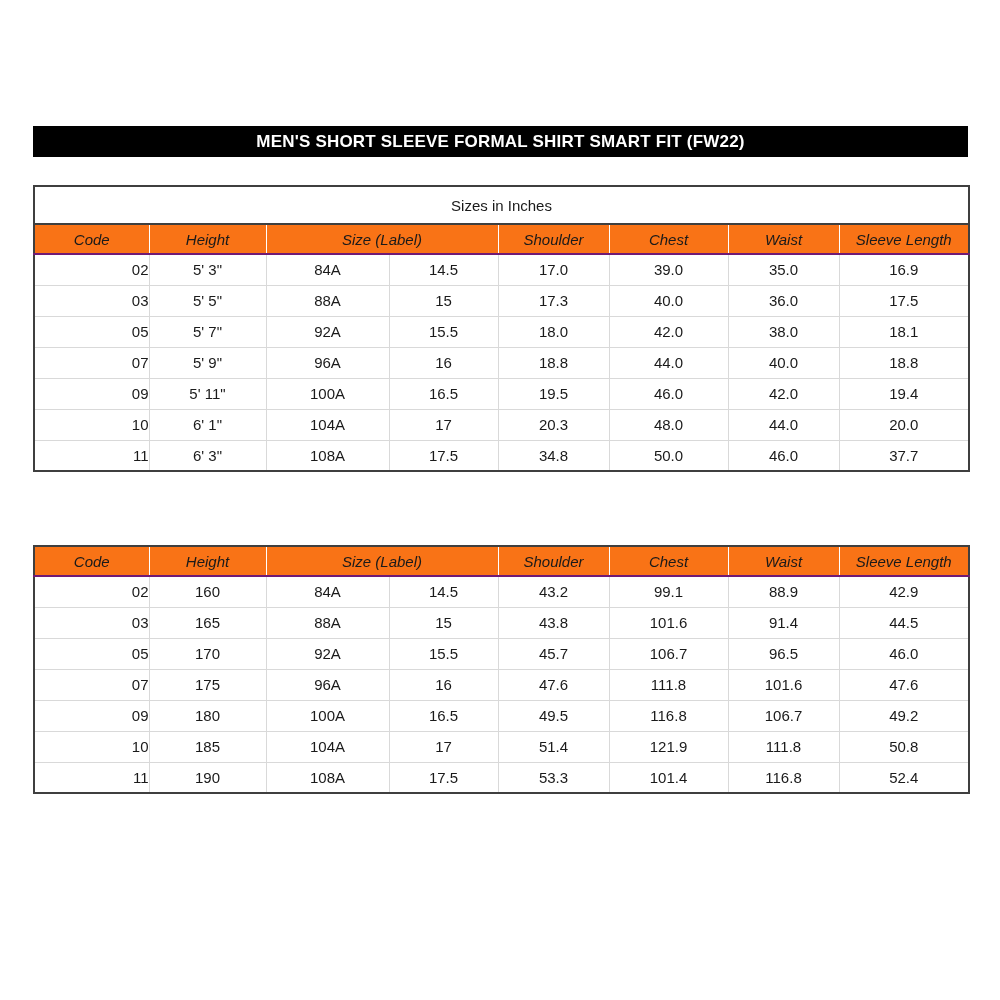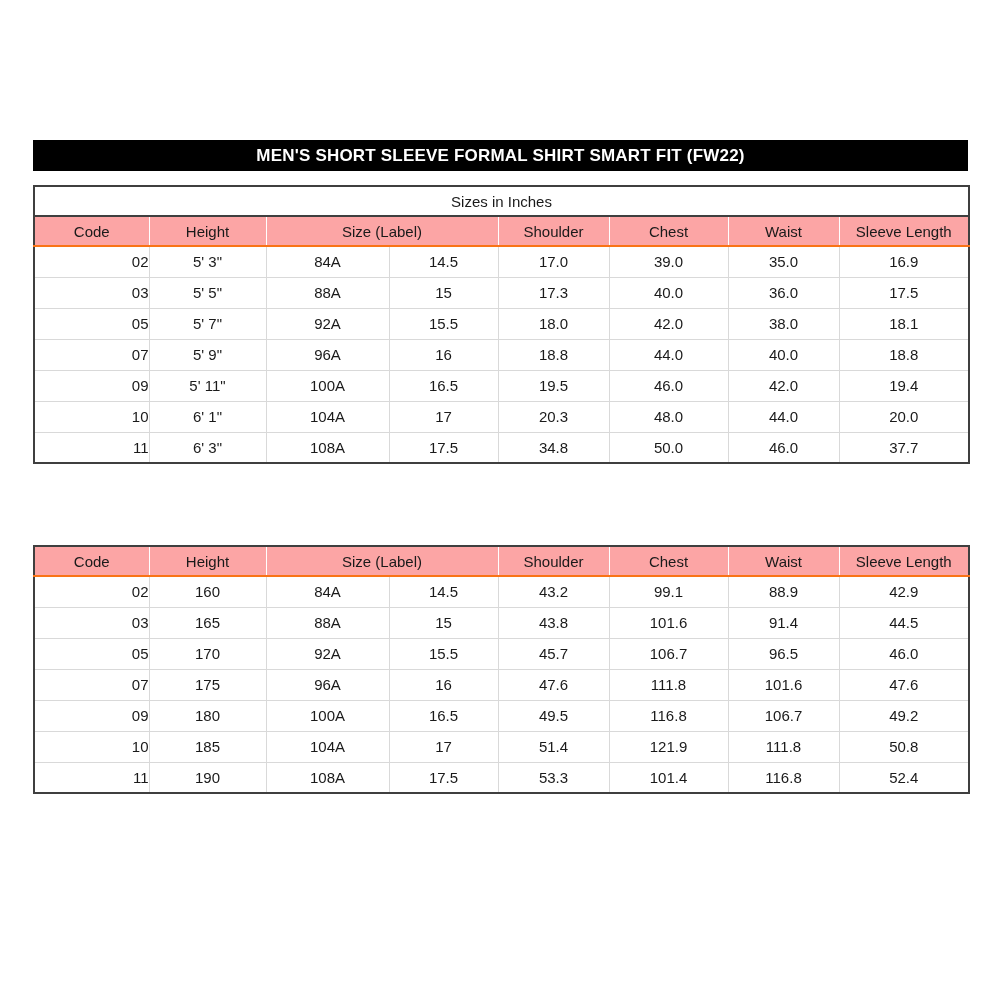--- a/index.html
+++ b/index.html
@@ -10,21 +10,21 @@
     height: 1000px;
     background: #ffffff;
     font-family: "Liberation Sans", sans-serif;
     color: #1a1a1a;
   }
   .page { position: relative; width: 1000px; height: 1000px; background: #ffffff; }
 
   .banner {
     position: absolute;
     left: 33px;
-    top: 140px;
+    top: 126px;
     width: 935px;
     height: 31px;
     background: #000000;
     color: #ffffff;
     font-size: 17px;
     font-weight: bold;
     letter-spacing: 0.2px;
     display: flex;
     align-items: center;
     justify-content: center;
@@ -45,31 +45,32 @@
   .size-table td, .size-table th {
     text-align: center;
     vertical-align: middle;
     font-weight: normal;
     padding: 0;
     overflow: hidden;
     white-space: nowrap;
   }
 
   .caption-row td {
-    height: 30px;
+    height: 38px;
     background: #ffffff;
     border-bottom: 2px solid #3f3f3f;
     font-size: 15px;
   }
   .header-row th {
     height: 30px;
-    background: #fca5a5;
-    border-bottom: 2px solid #f97316;
+    background: #f97316;
+    border-bottom: 2px solid #701a75;
     border-left: 1px solid #ffffff;
     font-size: 15px;
+    font-style: italic;
   }
   .header-row th:first-child { border-left: none; }
 
   .size-table tbody td {
     height: 31px;
     border-bottom: 1px solid #d9d9d9;
     border-left: 1px solid #d9d9d9;
     background: #ffffff;
   }
   .size-table tbody td:first-child { border-left: none; text-align: right; }

